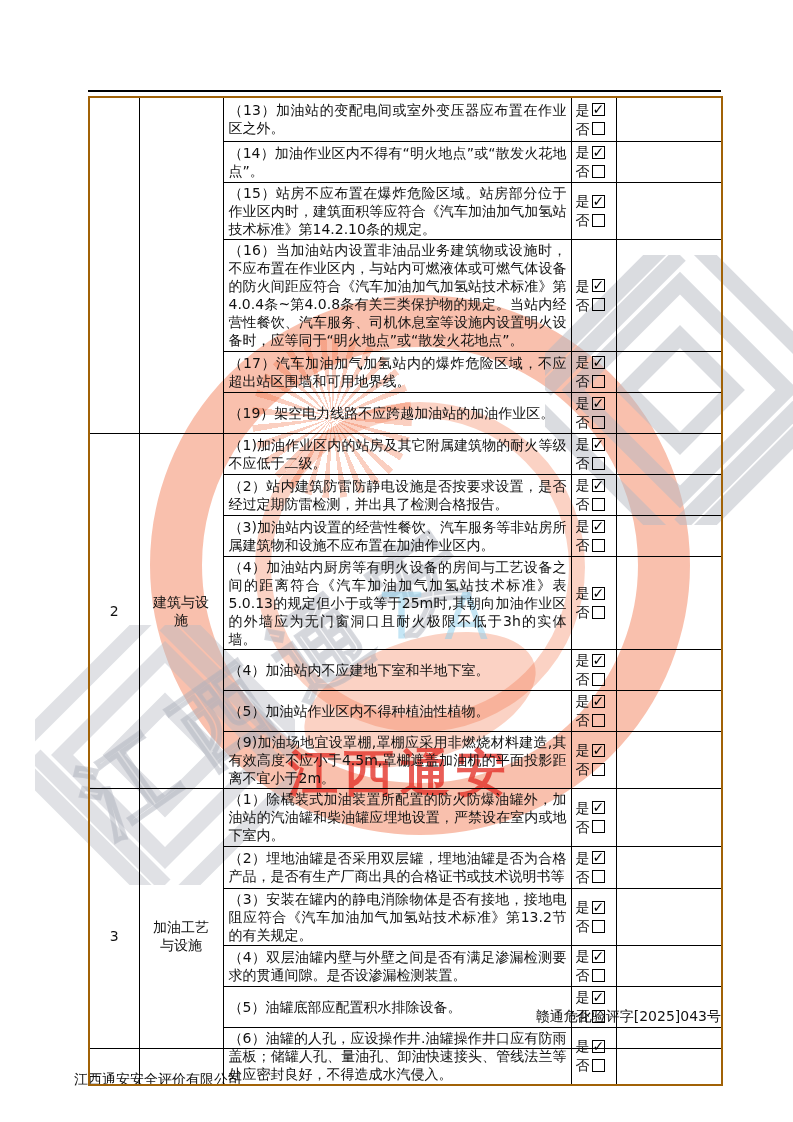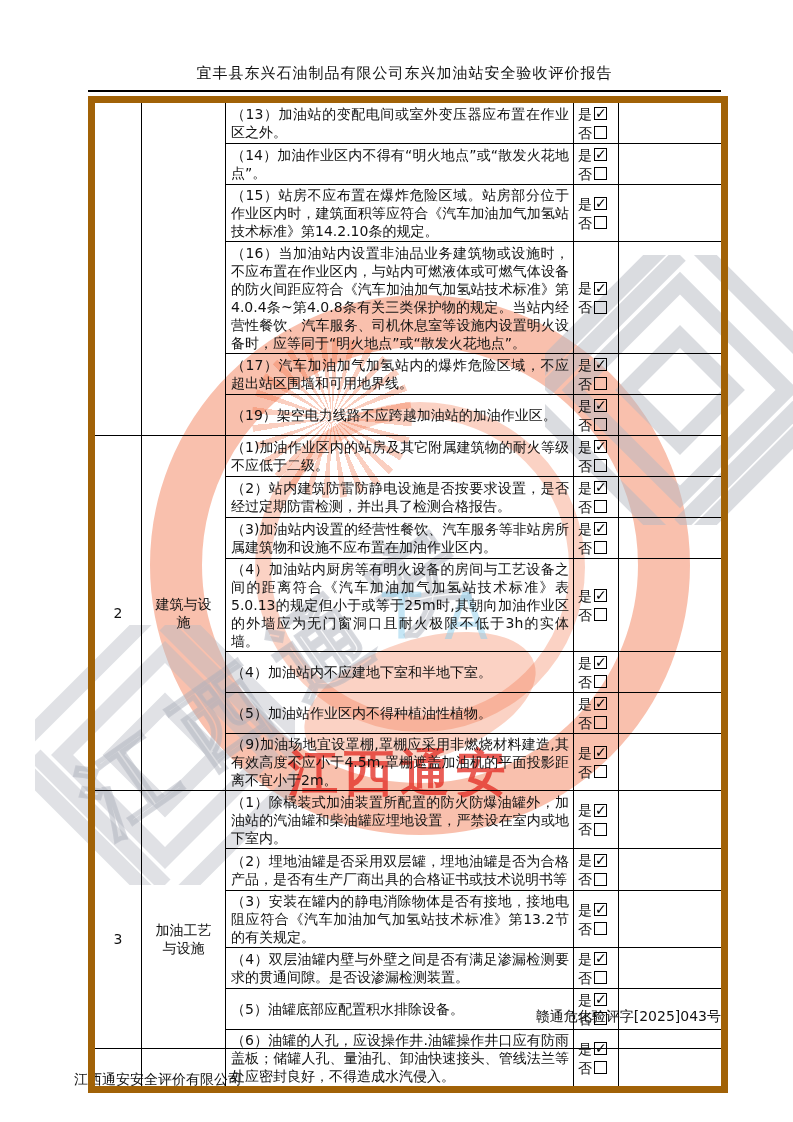--- a/index.html
+++ b/index.html
@@ -47,21 +47,21 @@
   .eval-table{
     position:absolute; left:88px; top:96px; z-index:1;
     border-collapse:collapse; table-layout:fixed; width:633px;
     background:transparent;
   }
   .eval-table td{
     border:1px solid #000; vertical-align:middle;
     font-size:14px; line-height:18px; color:#111;
     padding:1px 3px; box-sizing:border-box; overflow:hidden;
   }
-  .eval-table{border:7px solid #a16207;}
+  .eval-table{border:2px solid #a16207;}
   td.c-num{text-align:center; width:50px;}
   td.c-cat{text-align:center; width:84px; padding:8px 8px;}
   td.c-content{width:348px; text-align:justify; padding:1px 4px 1px 5px;}
   td.c-check{width:45px; padding:1px 2px 1px 4px; white-space:nowrap;}
   td.c-remark{width:104px;}
   .chk-line{display:flex; align-items:center; height:19px;}
   .chk-box{display:inline-block; width:11px; height:11px; border:1.5px solid #000;
     margin-left:2px; position:relative; box-sizing:content-box; background:transparent;}
   .chk-box .tick{position:absolute; left:0px; top:-4px; font-size:14px; font-weight:bold; color:#000;}
 </style>
@@ -91,21 +91,20 @@
         <rect x="36" y="36" width="28" height="28" transform="rotate(45 50 50)"></rect>
         <line x1="50" y1="0" x2="100" y2="50"></line>
           <line x1="0" y1="50" x2="50" y2="100"></line>
       </g>
     </svg>
     <div class="wm-grey-text">江西通安</div>
     <div class="wm-blue">TA</div>
     <div class="wm-red">江西通安</div>
   </div>
 
-  <div class="doc-header">宜丰县东兴石油制品有限公司东兴加油站安全验收评价报告</div>
   <div class="header-rule"></div>
 
   <table class="eval-table">
     <colgroup>
         <col style="width:50px">
         <col style="width:84px">
         <col style="width:348px">
         <col style="width:45px">
         <col style="width:106px">
       </colgroup>

